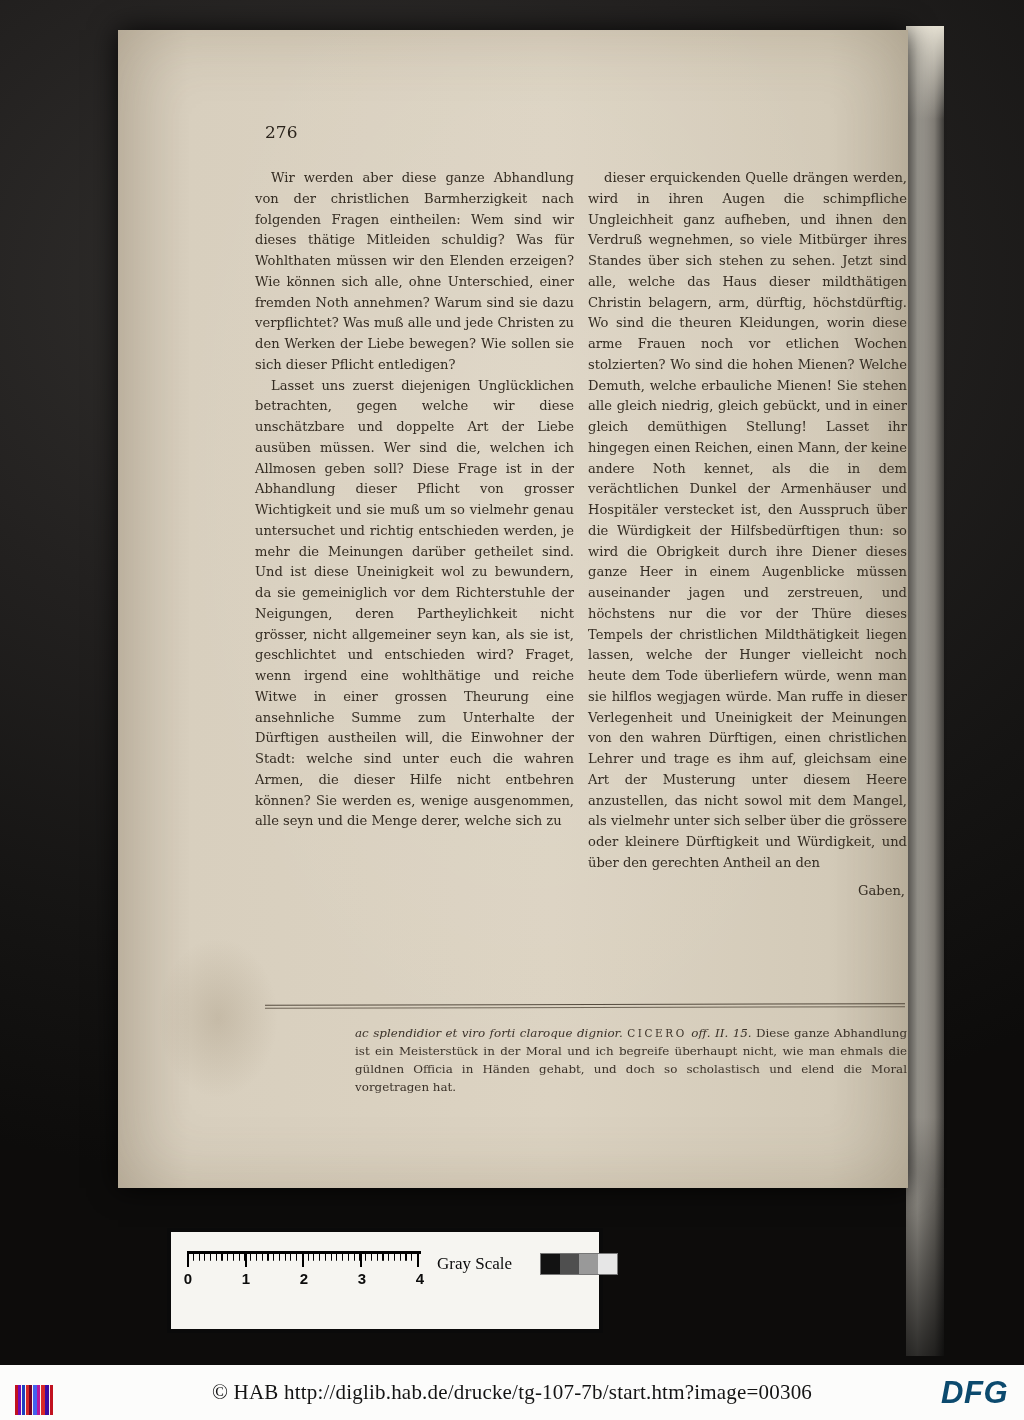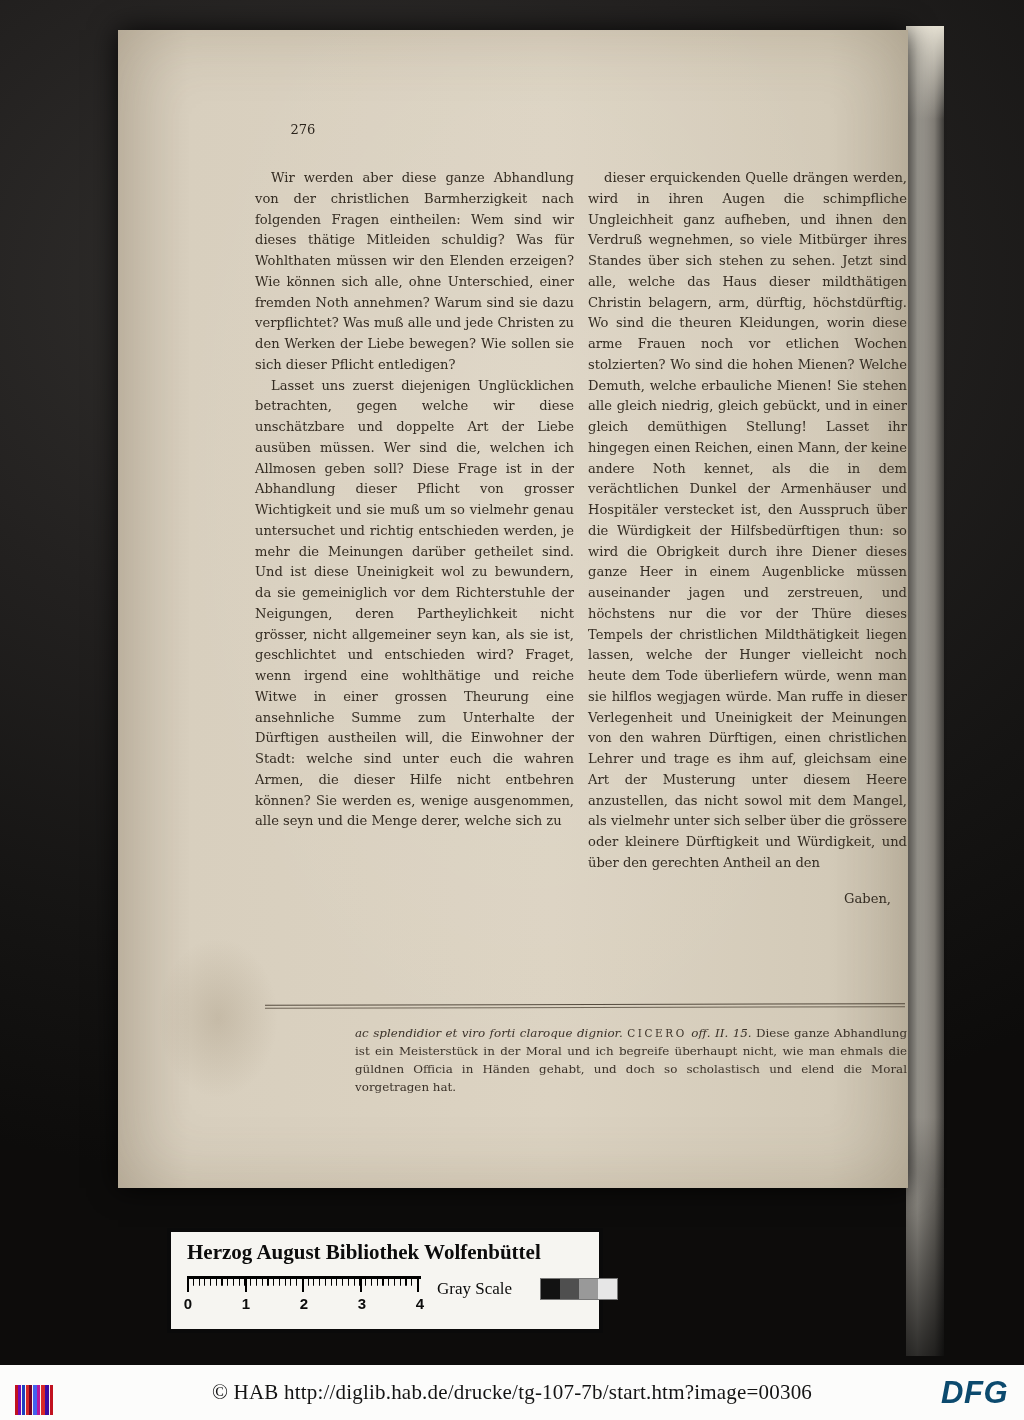--- a/index.html
+++ b/index.html
@@ -19,29 +19,29 @@
   
   .page { position:absolute; left:118px; top:30px; width:790px; height:1158px;
     background:
       radial-gradient(ellipse at 52% 38%, rgba(255,255,255,0.10), rgba(0,0,0,0) 62%),
       linear-gradient(90deg, #c7bdac 0%, #d8cfbe 9%, #dcd3c2 55%, #d3cab8 90%, #c3baa8 100%);
     box-shadow: 0 0 26px rgba(0,0,0,0.85), inset 0 0 70px rgba(92,72,42,0.22); }
   .page::after { content:""; position:absolute; left:40px; bottom:90px; width:120px; height:160px;
     background: radial-gradient(closest-side, rgba(110,90,60,0.18), rgba(110,90,60,0)); }
 
   .page-header { position:absolute; top:92px; left:135px; width:652px; display:flex; align-items:baseline; color:#2b241c; }
-  .page-number { font-size:13px; width:88px; padding-left:12px;text-align:center; }
+  .page-number { font-size:17px; width:88px; padding-left:12px; }
   .running-title { flex:1; text-align:center; font-size:18px; font-weight:bold; letter-spacing:0.4px; }
 
   .columns { position:absolute; top:138px; left:137px; width:652px; display:flex; gap:14px; }
   .col { flex:1; font-size:13.1px; line-height:1.585; text-align:justify; color:#342c22;
     text-rendering:optimizeLegibility; }
   .col p { text-indent:16px; }
   .col p + p { }
-  .catchword { text-align:right; margin-top:15px; padding-right:16px; }
+  .catchword { text-align:right; margin-top:7px; padding-right:2px; }
 
   .foot-rule { position:absolute; top:974px; left:147px; width:640px; height:4px;
     border-top:1.6px solid rgba(62,52,40,0.85); border-bottom:1px solid rgba(62,52,40,0.7);
     transform:skewY(-0.15deg); }
   .footnote { position:absolute; top:994px; left:237px; width:552px;
     font-size:11.9px; line-height:1.52; text-align:justify; color:#3a3128; }
   .fn-latin { font-style:italic; }
   .fn-cite { text-transform:uppercase; letter-spacing:2.6px; font-size:10.4px; }
   .fn-ref { font-style:italic; }
 
@@ -108,21 +108,20 @@
     <div class="footnote">
       <span class="fn-latin">ac splendidior et viro forti claroque dignior.</span>
       <span class="fn-cite">Cicero</span>
       <span class="fn-ref">off. II. 15.</span>
       <span class="fn-german">Diese ganze Abhandlung ist ein Meisterstück in der Moral und ich begreife überhaupt nicht, wie man ehmals die güldnen Officia in Händen gehabt, und doch so scholastisch und elend die Moral vorgetragen hat.</span>
     </div>
 
   </div>
 
   <div class="label-box">
-    <div class="label-title">Herzog August Bibliothek Wolfenbüttel</div>
     <div class="scale-row">
       <div class="ruler">
         <div class="ruler-ticks"></div>
         <div class="ruler-numbers">
           <span>0</span>
           <span>1</span>
           <span>2</span>
           <span>3</span>
           <span>4</span>
         </div>

